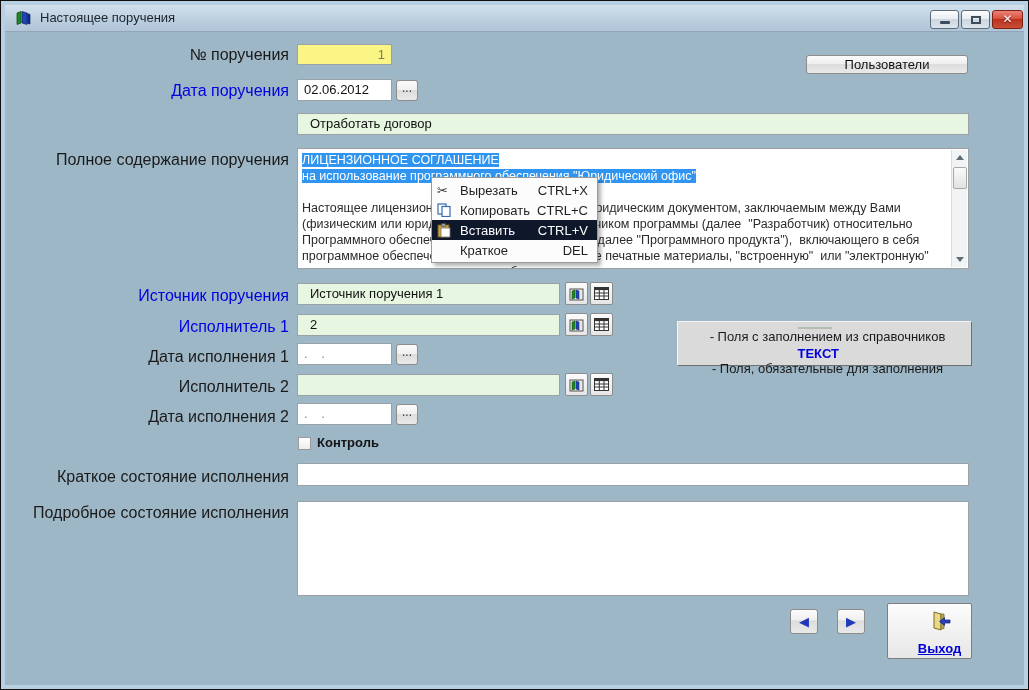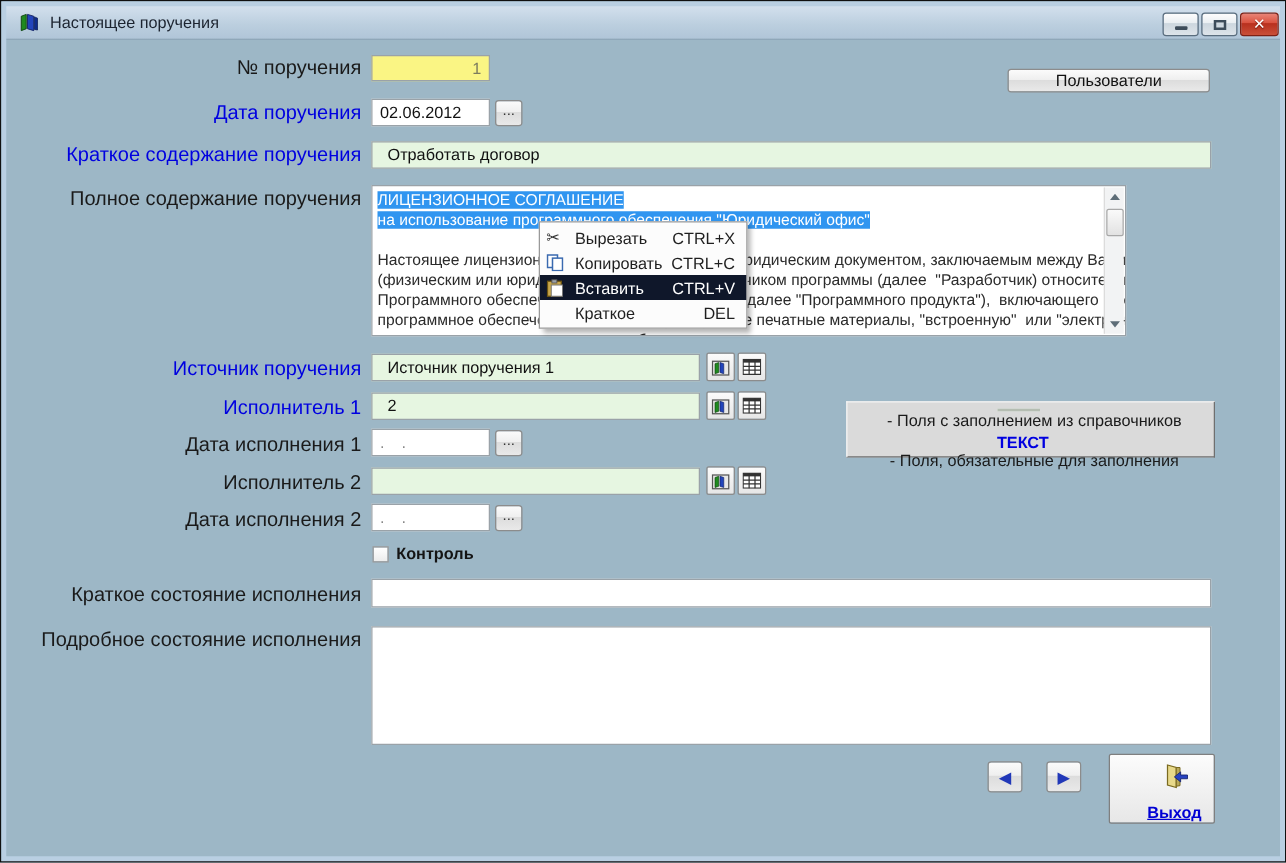--- a/index.html
+++ b/index.html
@@ -26,21 +26,21 @@
   .field{position:absolute;border:1px solid #9aa2a8;background:#fff;font-size:13px;color:#111;
     padding:2px 6px;white-space:nowrap;overflow:hidden;}
   .f-yellow{background:#faf584;text-align:right;color:#7c7c5e;}
   .f-green{background:#e6f6e1;padding-left:12px;}
   .f-date-empty{color:#888;letter-spacing:5px;}
   .btnface{position:absolute;border:1px solid #8c8c8c;border-radius:3px;
     background:linear-gradient(#fbfbfb,#efefef 45%,#dcdcdc 46%,#e9e9e9);cursor:pointer;
     font-size:12px;color:#333;text-align:center;}
   .browse{width:22px;height:21px;line-height:15px;}
   
-  #full-ta{position:absolute;left:296px;top:147px;width:604px;height:121px;background:#fff;border:1px solid #9aa2a8;overflow:hidden;}
+  #full-ta{position:absolute;left:296px;top:147px;width:672px;height:121px;background:#fff;border:1px solid #9aa2a8;overflow:hidden;}
   .ta-line{height:16px;line-height:16px;font-size:12.5px;color:#2b2b2b;padding:0 4px;white-space:pre;}
   .ta-line .sel{background:#3095f0;color:#fff;}
   .ta-pad{height:3px;}
   .vscroll{position:absolute;top:1px;right:1px;bottom:1px;width:16px;background:#f2f3f4;border-left:1px solid #dcdcdc;}
   .sc-btn{position:absolute;left:0;width:16px;height:15px;display:flex;align-items:center;justify-content:center;cursor:pointer;}
   .sc-up{top:0;} .sc-dn{bottom:0;}
   .tri-up{width:0;height:0;border-left:4px solid transparent;border-right:4px solid transparent;border-bottom:5px solid #5e6d77;}
   .tri-dn{width:0;height:0;border-left:4px solid transparent;border-right:4px solid transparent;border-top:5px solid #5e6d77;}
   .sc-thumb{position:absolute;left:1px;top:17px;width:14px;height:22px;border:1px solid #a8a8a8;border-radius:2px;
     background:linear-gradient(#fafafa,#e2e2e2);cursor:pointer;}
@@ -99,21 +99,20 @@
 
   <div class="lbl" style="top:45px">№ поручения</div>
   <div class="field f-yellow" style="left:296px;top:43px;width:95px;height:21px">1</div>
 
   <div class="btnface" style="left:805px;top:54px;width:162px;height:19px;font-size:13px;line-height:17px;color:#111">Пользователи</div>
 
   <div class="lbl req" style="top:81px">Дата поручения</div>
   <div class="field" style="left:296px;top:78px;width:95px;height:22px">02.06.2012</div>
   <div class="btnface browse" style="left:395px;top:79px">...</div>
 
-  <div class="lbl req" style="top:115px">Краткое содержание поручения</div>
   <div class="field f-green" style="left:296px;top:112px;width:672px;height:22px">Отработать договор</div>
 
   <div class="lbl" style="top:150px">Полное содержание поручения</div>
   <div id="full-ta">
     <div class="ta-pad"></div>
     <div class="ta-line"><span class="sel">ЛИЦЕНЗИОННОЕ СОГЛАШЕНИЕ</span></div>
     <div class="ta-line"><span class="sel">на использование программного обеспечения "Юридический офис"</span></div>
     <div class="ta-line"><span></span></div>
     <div class="ta-line"><span>Настоящее лицензионное соглашение является юридическим документом, заключаемым между Вами</span></div>
     <div class="ta-line"><span>(физическим или юридическим лицом) и разработчиком программы (далее  "Разработчик) относительно</span></div>

